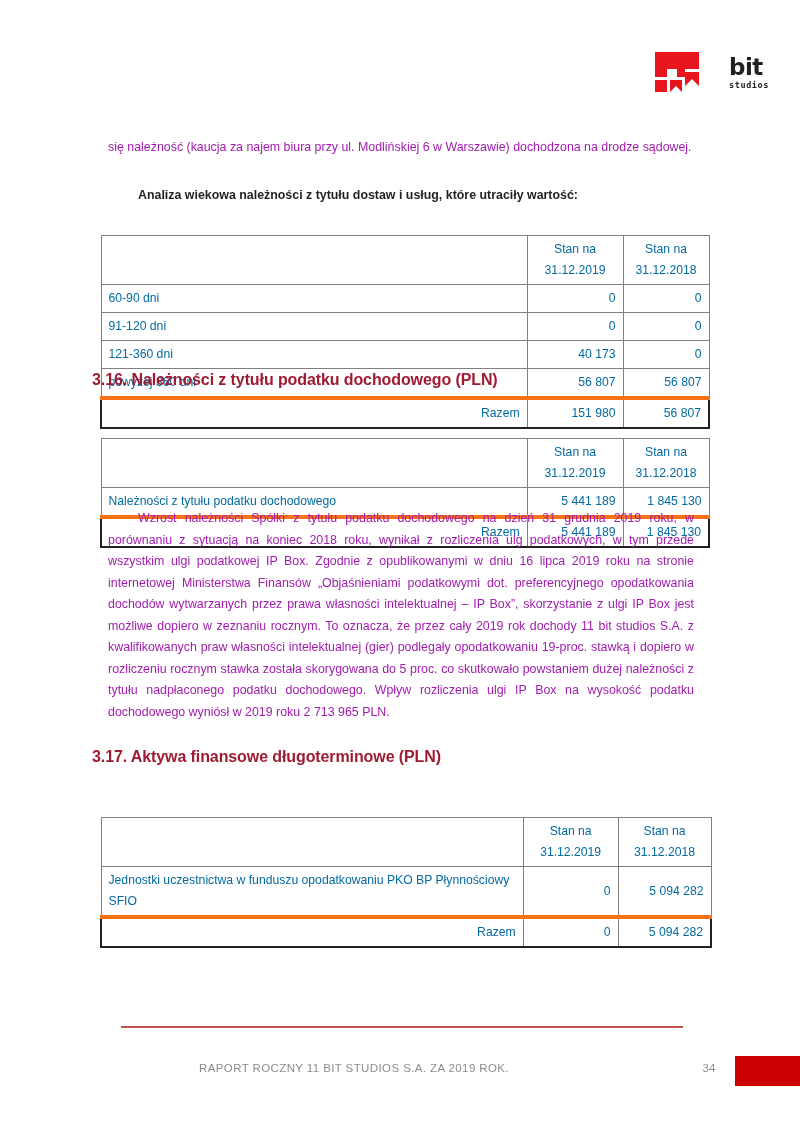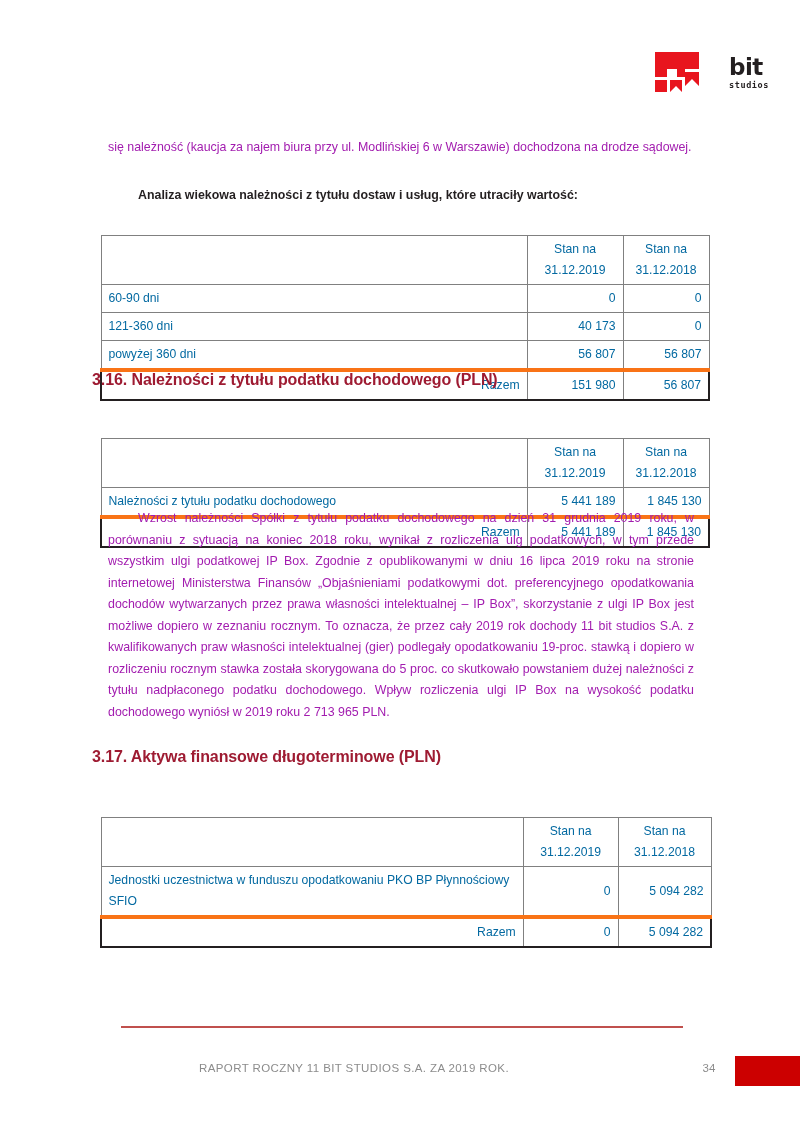--- a/index.html
+++ b/index.html
@@ -200,20 +200,25 @@
           <span>Stan na</span>
           <span class="head-line2">31.12.2018</span>
         </td>
       </tr>
       <tr>
         <td class="label">60-90 dni</td>
         <td class="num">0</td>
         <td class="num">0</td>
       </tr>
       <tr>
+        <td class="label">91-120 dni</td>
+        <td class="num">0</td>
+        <td class="num">0</td>
+      </tr>
+      <tr>
         <td class="label">121-360 dni</td>
         <td class="num">40 173</td>
         <td class="num">0</td>
       </tr>
       <tr>
         <td class="label">powyżej 360 dni</td>
         <td class="num">56 807</td>
         <td class="num">56 807</td>
       </tr>
       <tr class="total">

